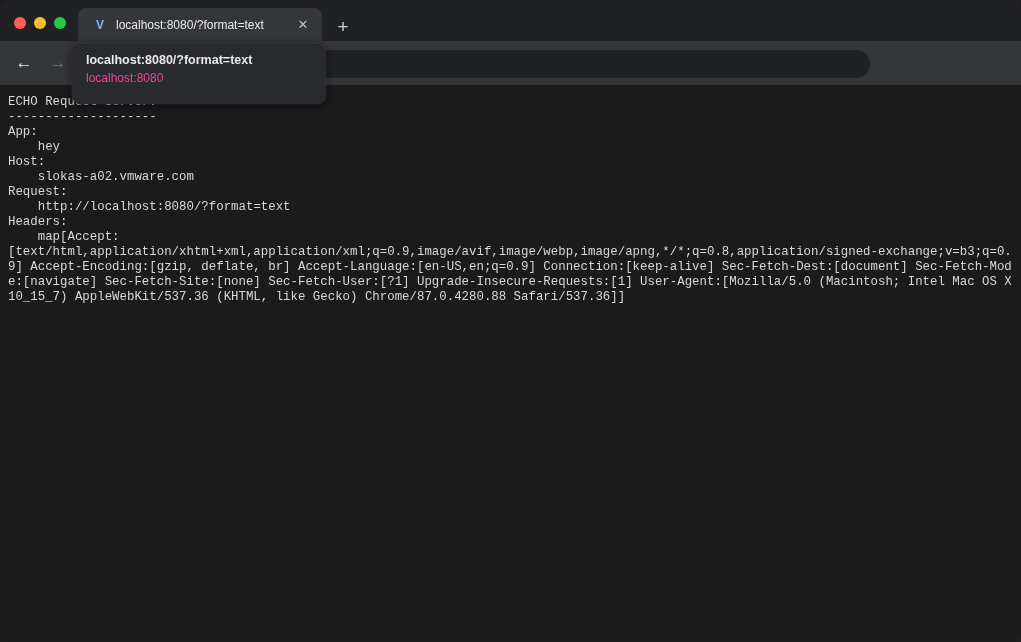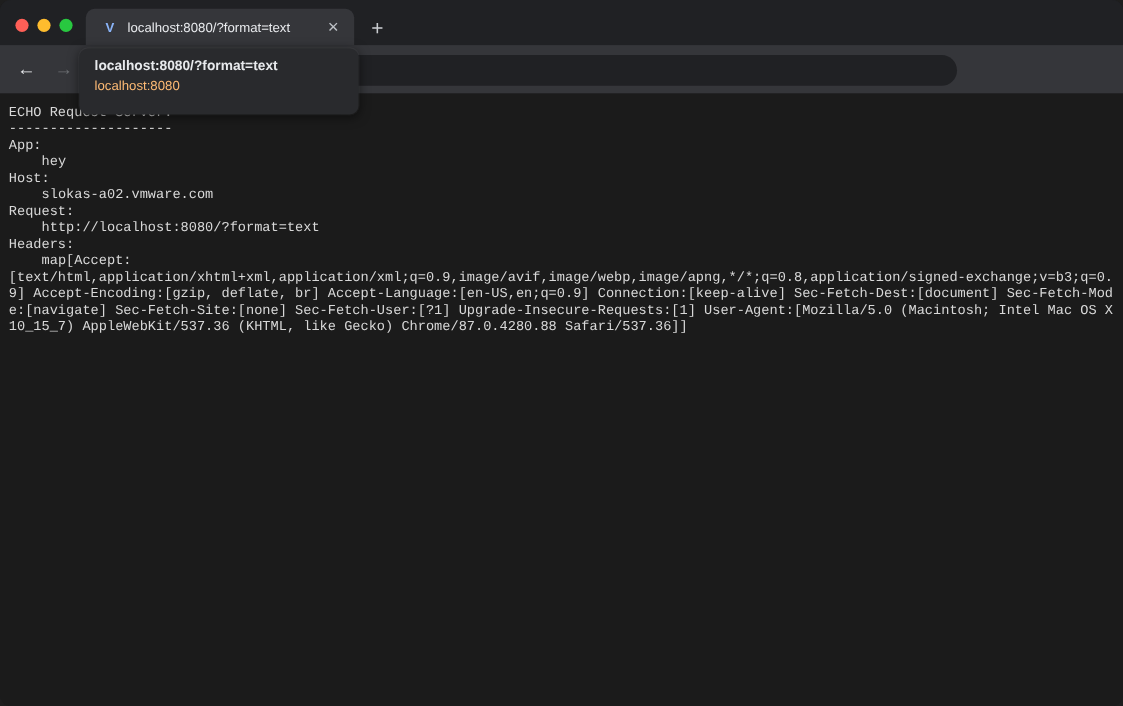--- a/index.html
+++ b/index.html
@@ -193,21 +193,21 @@
   #tooltip-title {
     color: #e8eaed;
     font-size: 12.5px;
     font-weight: bold;
     white-space: nowrap;
     overflow: hidden;
     text-overflow: ellipsis;
     margin-bottom: 4px;
   }
   #tooltip-sub {
-    color: #fdba74;
+    color: #ec4899;
     font-size: 12px;
     white-space: nowrap;
     overflow: hidden;
     text-overflow: ellipsis;
   }
 </style>
 </head>
 <body>
 
 <div id="window">

